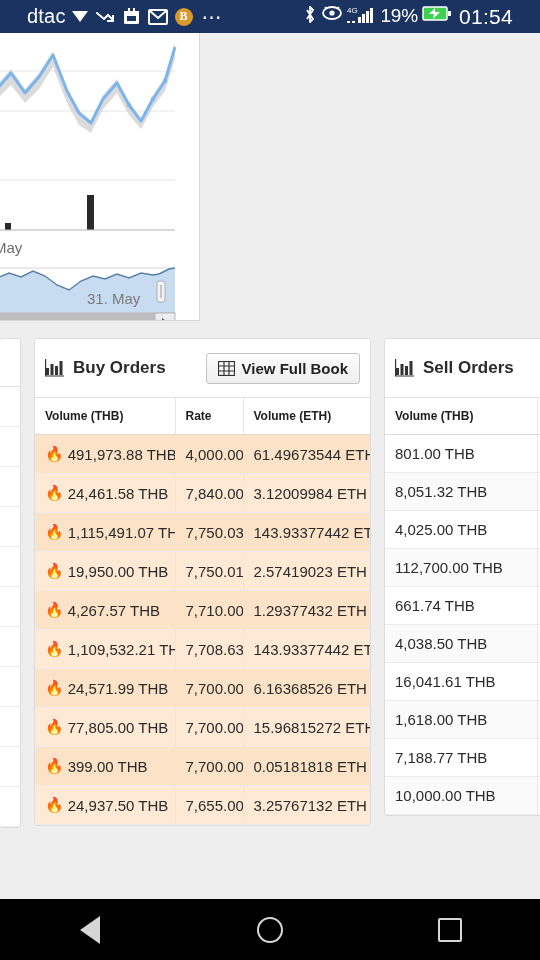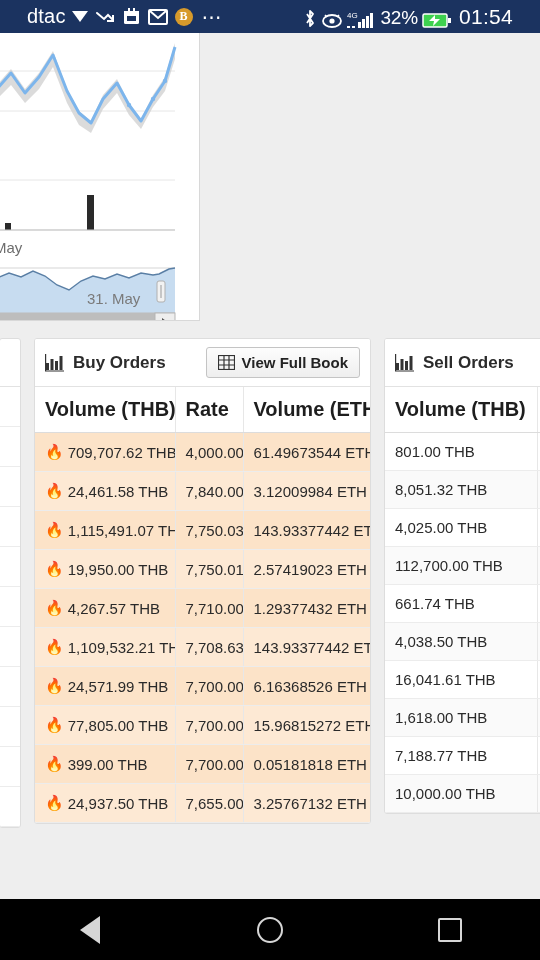--- a/index.html
+++ b/index.html
@@ -11,21 +11,21 @@
   }
 
   
   .statusbar{
     position:absolute; top:0; left:0; width:540px; height:33px;
     background:#1b3360; color:#ffffff;
     display:flex; align-items:center; padding:0 27px;
     font-size:19px;
   }
   .sb-left{ display:flex; align-items:center; gap:7px; flex:1; }
-  .sb-right{ display:flex; align-items:flex-end; gap:4px; }
+  .sb-right{ display:flex; align-items:flex-start; gap:4px; }
   .carrier{ font-size:20px; letter-spacing:.2px; }
   .tri-down{
     width:0;height:0;border-left:8px solid transparent;border-right:8px solid transparent;
     border-top:11px solid #fff; margin-left:-1px;
   }
   .ico{ display:inline-block; line-height:1; }
   .ico svg{ display:block; }
   .pct{ font-size:19px; letter-spacing:-.2px; }
   .clock{ font-size:21px; letter-spacing:.3px; margin-left:3px; }
   .coin{
@@ -57,40 +57,40 @@
   }
   .panel{
     background:#ffffff; border:1px solid #dddddd; border-radius:3px;
     flex:0 0 auto; overflow:hidden;
   }
   .panel-left-clip{ width:22px; margin-left:-1px; }
   .panel-buy{ width:337px; }
   .panel-sell{ width:232px; }
 
   .panel-head{
-    height:48px; display:flex; align-items:center; padding:0 10px;
+    height:59px; display:flex; align-items:center; padding:0 10px;
     border-bottom:1px solid #e2e2e2; background:#fff;
   }
   .panel-title{
     font-size:17px; font-weight:bold; color:#2b2b2b; margin-left:9px;
     white-space:nowrap;
   }
   .btn-full-book{
     margin-left:auto;
     display:flex; align-items:center; gap:7px;
     height:31px; padding:0 11px;
     background:linear-gradient(#fdfdfd,#eeeeee);
     border:1px solid #c4c4c4; border-radius:3px;
     font-size:15px; font-weight:bold; color:#232323;
     white-space:nowrap;
   }
 
   table.ob{ width:100%; border-collapse:collapse; table-layout:fixed; }
   table.ob th{
-    font-size:20px; font-weight:bold; color:#1e1e1e; text-align:left;
+    font-size:12px; font-weight:bold; color:#1e1e1e; text-align:left;
     padding:11px 10px; border-bottom:1px solid #dcdcdc;
     border-left:1px solid #e7e7e7; white-space:nowrap; background:#fff;
   }
   table.ob td{
     font-size:15px; color:#2a2a2a; text-align:left;
     padding:10px 10px; border-bottom:1px solid #ececec;
     border-left:1px solid #e7e7e7; white-space:nowrap; overflow:hidden;
   }
   table.ob th:first-child, table.ob td:first-child{ border-left:none; }
 
@@ -166,21 +166,21 @@
     <span class="ico">
       <svg width="30" height="19" viewBox="0 0 30 19">
         <text x="0" y="8" font-size="8" fill="#fff" font-family="Liberation Sans">4G</text>
         <path d="M0 17 L3 17 M5 17 L8 17" stroke="#fff" stroke-width="2"></path>
         <rect x="11" y="12" width="3" height="6" fill="#fff"></rect>
         <rect x="15" y="9" width="3" height="9" fill="#fff"></rect>
         <rect x="19" y="6" width="3" height="12" fill="#fff"></rect>
         <rect x="23" y="3" width="3" height="15" fill="#fff"></rect>
       </svg>
     </span>
-    <span class="pct">32%</span>
+    <span class="pct">19%</span>
     <span class="ico">
       <svg width="30" height="17" viewBox="0 0 30 17">
           <rect x="1" y="2" width="24" height="13" rx="1.5" fill="#3dd14f" stroke="#fff" stroke-width="1.5"></rect>
           <rect x="26" y="6" width="3" height="5" fill="#fff"></rect>
           <path d="M13 3 L7 9 L12 9 L11 14 L18 7 L13 7 Z" fill="#fff"></path>
         </svg>
     </span>
     <span class="clock">01:54</span>
   </div>
 </div>
@@ -299,21 +299,21 @@
             <th>Volume (THB)</th>
             <th>Rate</th>
             <th>Volume (ETH)</th>
           </tr>
         </thead>
         <tbody>
             <tr>
               <td>
                 <span class="vol-cell">
                   <span class="fire">🔥</span>
-                  <span>709,707.62 THB</span>
+                  <span>491,973.88 THB</span>
                 </span>
               </td>
               <td>4,000.00</td>
               <td>61.49673544 ETH</td>
             </tr>
             <tr>
               <td>
                 <span class="vol-cell">
                   <span class="fire">🔥</span>
                   <span>24,461.58 THB</span>

